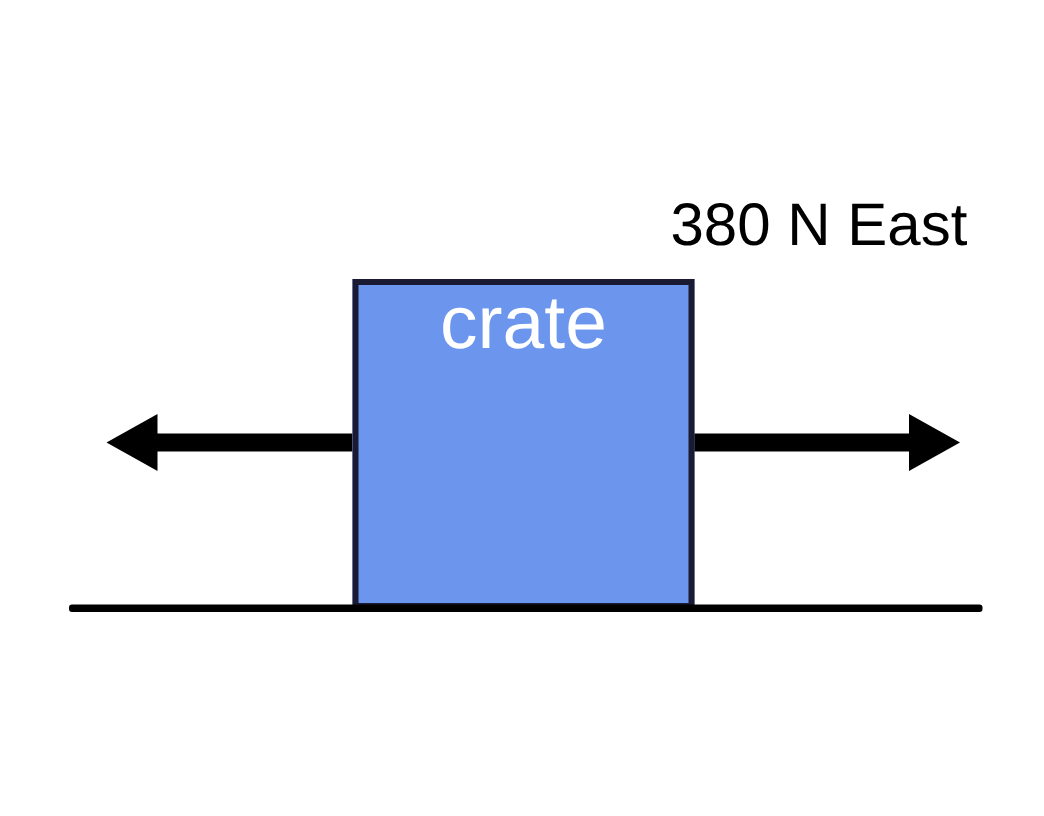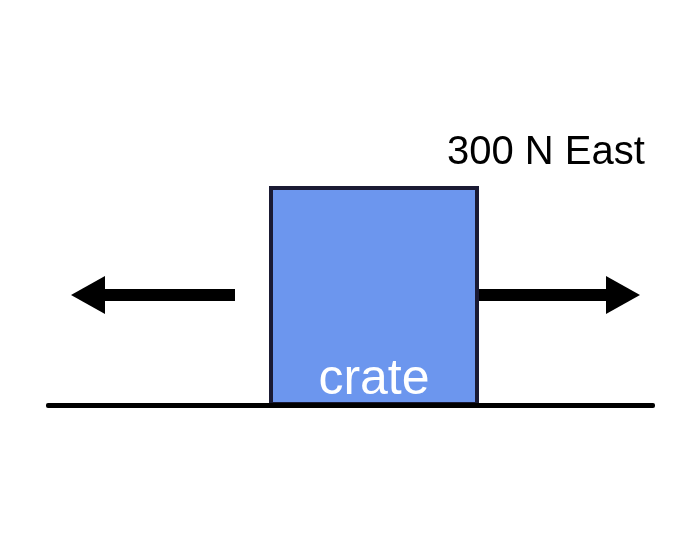--- a/index.html
+++ b/index.html
@@ -24,29 +24,28 @@
     white-space: nowrap;
     letter-spacing: 0px;
   }
   .force-label.west { left: 31px; }
   .force-label.east { left: 447px; }
 
   .crate {
     position: absolute;
     left: 235px;
     top: 186px;
-    width: 210px;
+    width: 228px;
     height: 220px;
     box-sizing: border-box;
     background: var(--crate-fill, #6c96ee);
     border: 4px solid var(--crate-border, #1a1a33);
     display: flex;
-    align-items: flex-end;
+    align-items: flex-start;
     justify-content: center;
-    margin-left: 34px;
   }
   .crate span {
     color: var(--crate-text-color, #ffffff);
     font-size: 50px;
     line-height: 1;
   }
 
   .arrow-shaft {
     position: absolute;
     top: 289px;
@@ -82,21 +81,21 @@
     background: var(--ground-color, #000000);
     border-radius: 2px;
   }
 </style>
 </head>
 <body>
 
 <div class="canvas">
 
 
-  <div class="force-label east">300 N East</div>
+  <div class="force-label east">380 N East</div>
 
   <div class="arrow-head west-head"></div>
   <div class="arrow-shaft west-shaft"></div>
 
   <div class="arrow-shaft east-shaft"></div>
   <div class="arrow-head east-head"></div>
 
   <div class="crate">
     <span>crate</span>
   </div>

